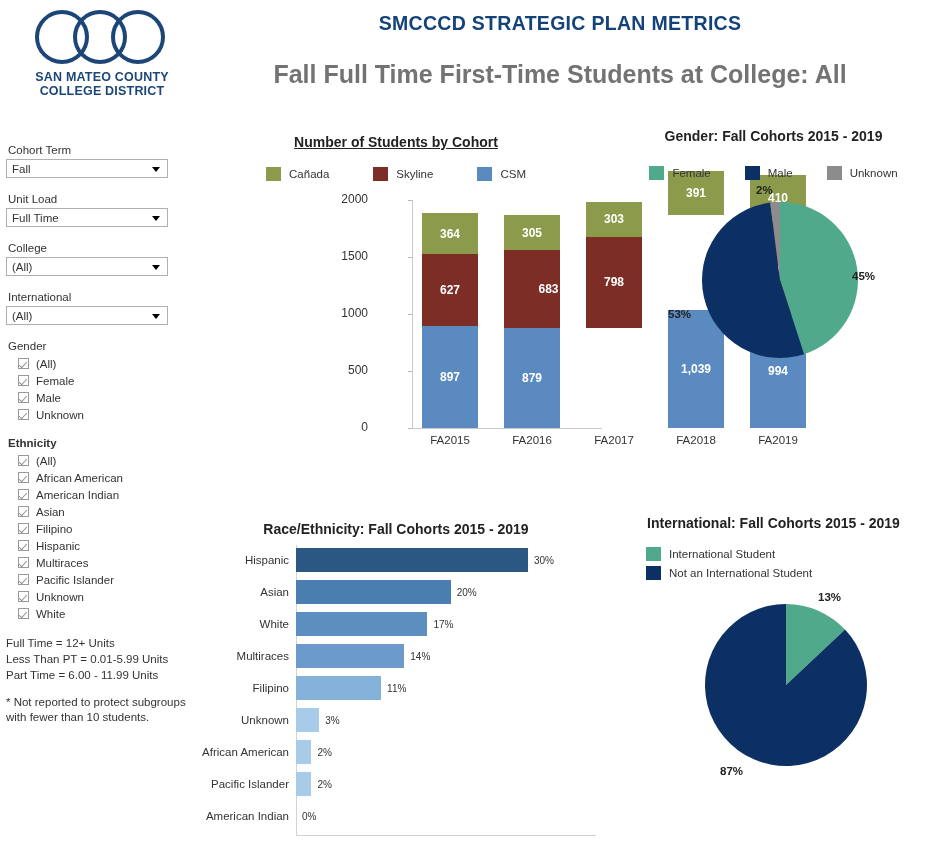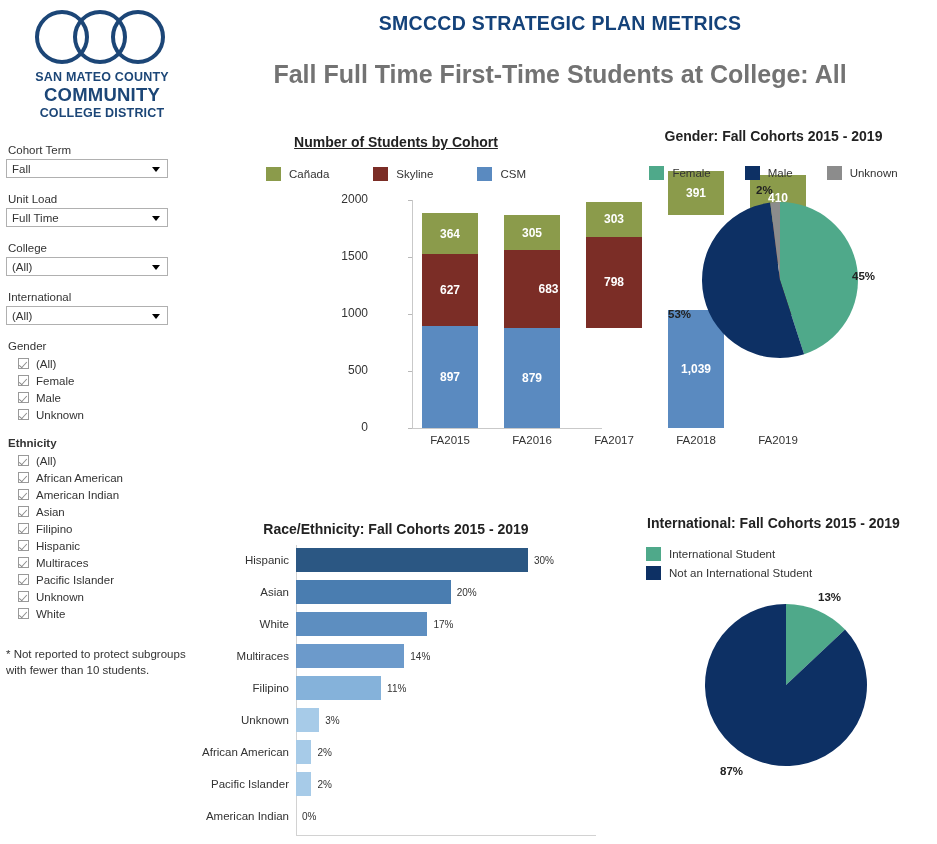--- a/index.html
+++ b/index.html
@@ -115,21 +115,20 @@
 
 <div id="header">
   <div id="logo-block">
     <div id="rings">
       <div class="ring r1"></div>
       <div class="ring r2"></div>
       <div class="ring r3"></div>
     </div>
     <div id="logo-text">
       <div class="lt1">SAN MATEO COUNTY</div>
-      <div class="lt2">COMMUNITY</div>
       <div class="lt3">COLLEGE DISTRICT</div>
     </div>
   </div>
   <div id="title-main">SMCCCD STRATEGIC PLAN METRICS</div>
   <div id="title-sub">Fall Full Time First-Time Students at College: All</div>
 </div>
 
 <div id="sidebar">
   <div id="filters-container">
       <div class="filter-label">Cohort Term</div>
@@ -213,20 +212,25 @@
           <div class="cb-box"></div>
           <div class="cb-label">Unknown</div>
         </div>
         <div class="cb-row">
           <div class="cb-box"></div>
           <div class="cb-label">White</div>
         </div>
       </div>
   </div>
   <div id="notes">
+    <div id="notes-lines">
+        <div>Full Time = 12+ Units</div>
+        <div>Less Than PT = 0.01-5.99 Units</div>
+        <div>Part Time = 6.00 - 11.99 Units</div>
+      </div>
     <div class="gap"></div>
     <div>* Not reported to protect subgroups</div>
     <div>with fewer than 10 students.</div>
   </div>
 </div>
 
 <div class="panel" id="bar-panel">
   <div class="panel-title" id="bar-title">Number of Students by Cohort</div>
   <div id="bar-legend">
       <div class="lg-item">
@@ -291,20 +295,23 @@
       <div class="bar-col" style="left: 482px; top: 0px; height: 228px;">
         <div class="seg" style="top: 109.554px; height: 118.446px; background: rgb(90, 138, 192);">
           <span>1,039</span>
         </div>
         <div class="seg" style="top: -29.184px; height: 44.574px; background: rgb(139, 155, 75);">
           <span>391</span>
         </div>
       </div>
       <div class="x-label" style="left: 475px;">FA2018</div>
       <div class="bar-col" style="left: 564px; top: 0px; height: 228px;">
+        <div class="seg" style="top: 114.684px; height: 113.316px; background: rgb(90, 138, 192);">
+          <span>994</span>
+        </div>
         <div class="seg" style="top: 21.546px; height: 93.138px; background: rgb(123, 45, 38);">
           <span>817</span>
         </div>
         <div class="seg" style="top: -25.194px; height: 46.74px; background: rgb(139, 155, 75);">
           <span>410</span>
         </div>
       </div>
       <div class="x-label" style="left: 557px;">FA2019</div>
     </div>
 </div>

